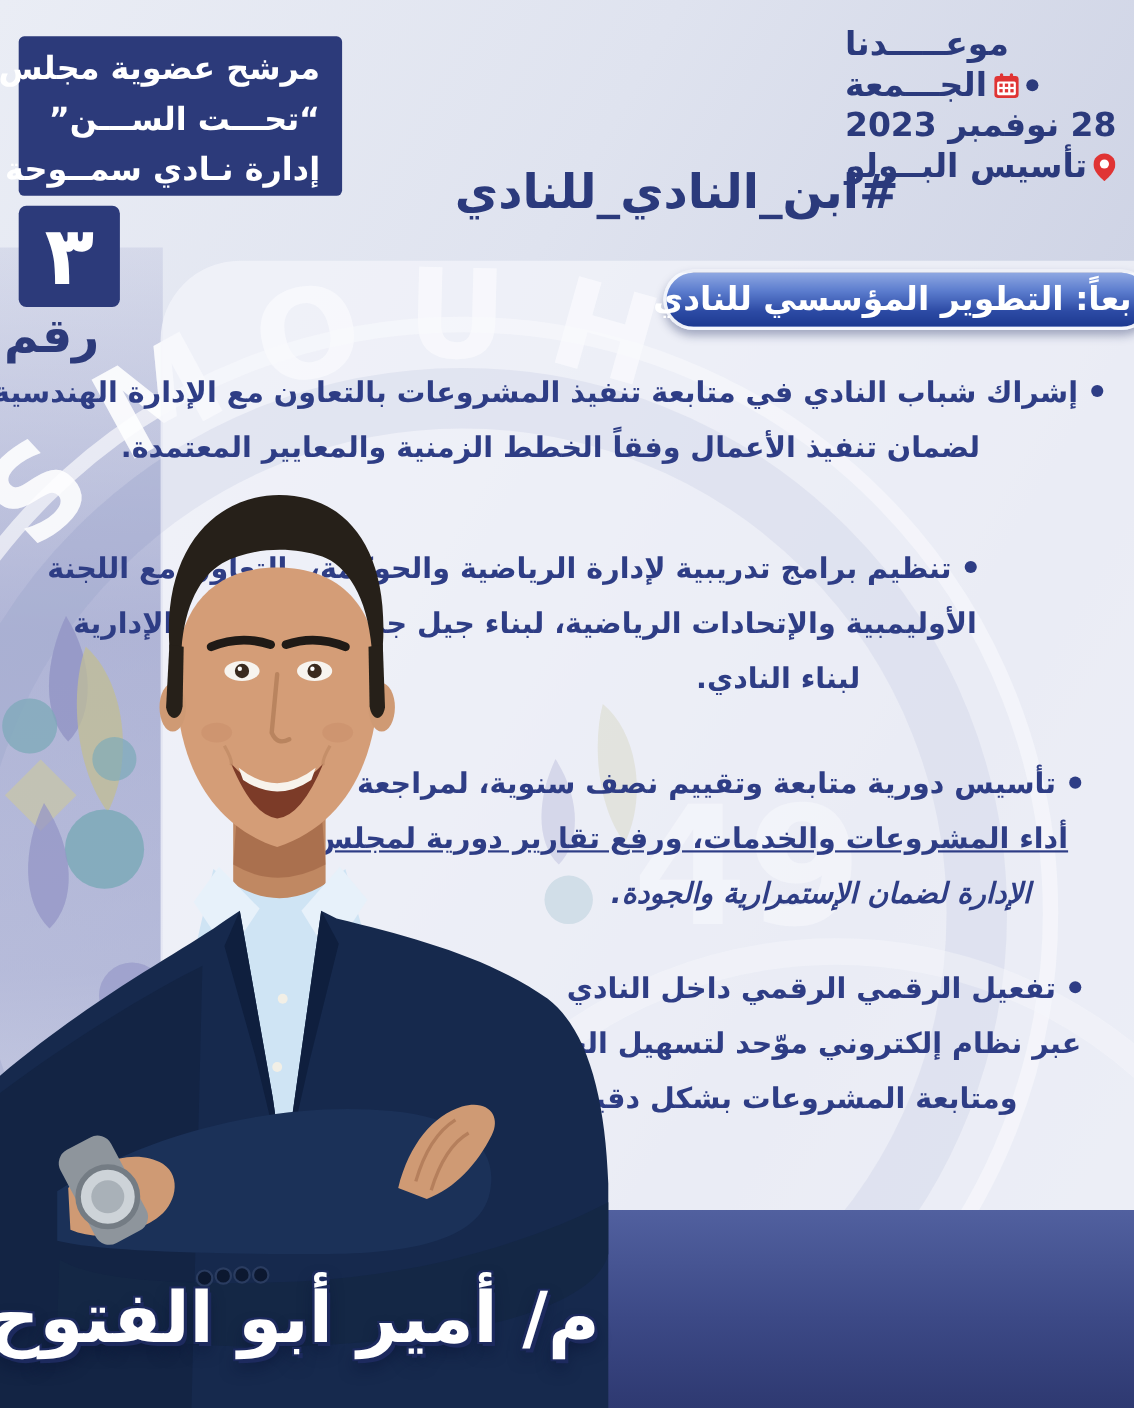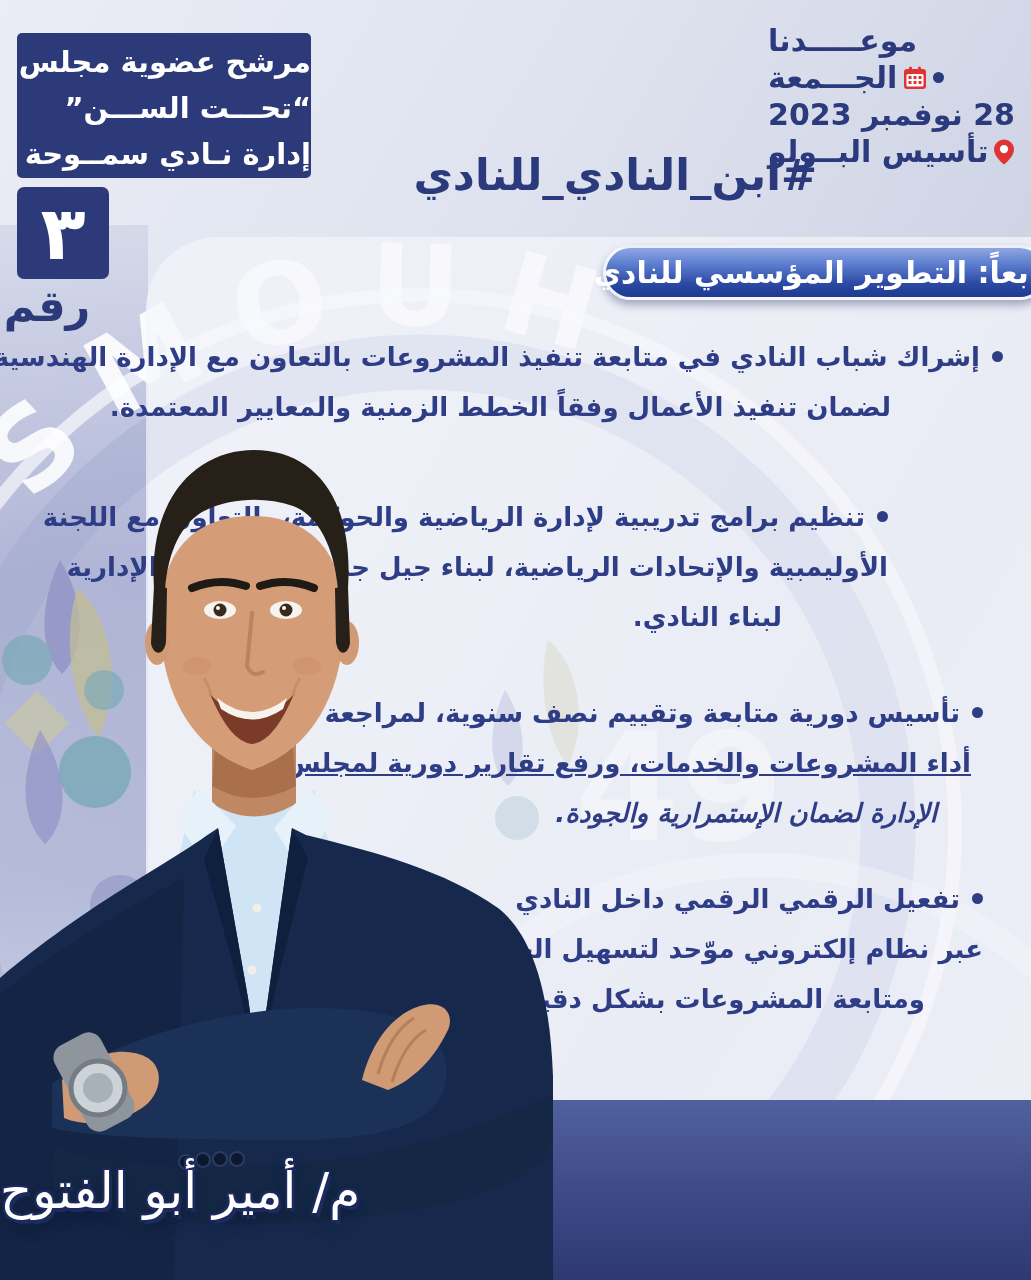--- a/index.html
+++ b/index.html
@@ -14,21 +14,21 @@
   .wm{position:absolute;left:0;top:0;width:1031px;height:1280px;pointer-events:none;}
   .wm-under{z-index:2;}
   .wm-over{z-index:4;opacity:.30;}
   
   .panel{position:absolute;left:146px;top:237px;right:0;height:863px;z-index:3;
     background:rgba(242,244,250,.78); border-radius:72px 0 0 0;}
   .content{position:absolute;inset:0;z-index:5;}
   
   .badge{position:absolute;left:17px;top:33px;width:294px;height:145px;background:#2c3a7a;border-radius:5px;
     color:#fff;font-weight:bold;font-size:29px;line-height:46px;direction:rtl;text-align:right;
-    padding:6px 0 0 8px;box-sizing:border-box;}
+    padding:6px 20px 0 8px;box-sizing:border-box;}
   .badge div{white-space:nowrap;}
   .num-box{position:absolute;left:17px;top:187px;width:92px;height:92px;background:#2c3a7a;border-radius:7px;
     display:flex;align-items:center;justify-content:center;color:#fff;font-size:74px;font-weight:bold;}
   .num-label{position:absolute;left:1px;top:280px;width:92px;text-align:center;color:#2c3a7a;
     font-size:43px;font-weight:bold;direction:rtl;line-height:52px;}
   
   .sched{position:absolute;top:22px;right:16px;display:flex;flex-direction:column;align-items:flex-end;
     color:#2b3a7c;font-weight:bold;font-size:30px;direction:rtl;line-height:37px;}
   .srow{display:flex;flex-direction:row;align-items:center;gap:6px;direction:ltr;}
   .srow .txt{direction:rtl;white-space:nowrap;}
@@ -54,22 +54,22 @@
   .b4{top:874px;right:48px;}
   .ind112{padding-right:112px;}
   .ind106{padding-right:106px;}
   .ind12{padding-right:12px;text-decoration:underline;}
   .ind46{padding-right:46px;font-style:italic;}
   .ind58{padding-right:58px;}
   
   .footer{position:absolute;left:0;top:1100px;width:1031px;height:180px;z-index:6;
     background:linear-gradient(180deg,#51609f 0%,#3c4986 55%,#2e3971 100%);}
   .photo{position:absolute;left:-6px;top:438px;width:600px;height:845px;z-index:7;}
-  .cand-name{position:absolute;left:0px;top:1162px;width:545px;z-index:8;text-align:left;
-    color:#fff;font-weight:normal;font-size:50px;direction:rtl;white-space:nowrap;
+  .cand-name{position:absolute;left:0px;top:1162px;width:545px;z-index:8;text-align:right;
+    color:#fff;font-weight:bold;font-size:64px;direction:rtl;white-space:nowrap;
     text-shadow:3px 4px 0 #1d2a5e,-2px 2px 0 #1d2a5e,2px -2px 0 #1d2a5e,-2px -2px 0 #1d2a5e,0 8px 14px rgba(8,16,50,.55);}
 </style>
 </head>
 <body>
 
 <div class="poster">
 
   <div class="left-tint"></div>
 
   <svg class="wm wm-under" viewBox="0 0 1031 1280">

